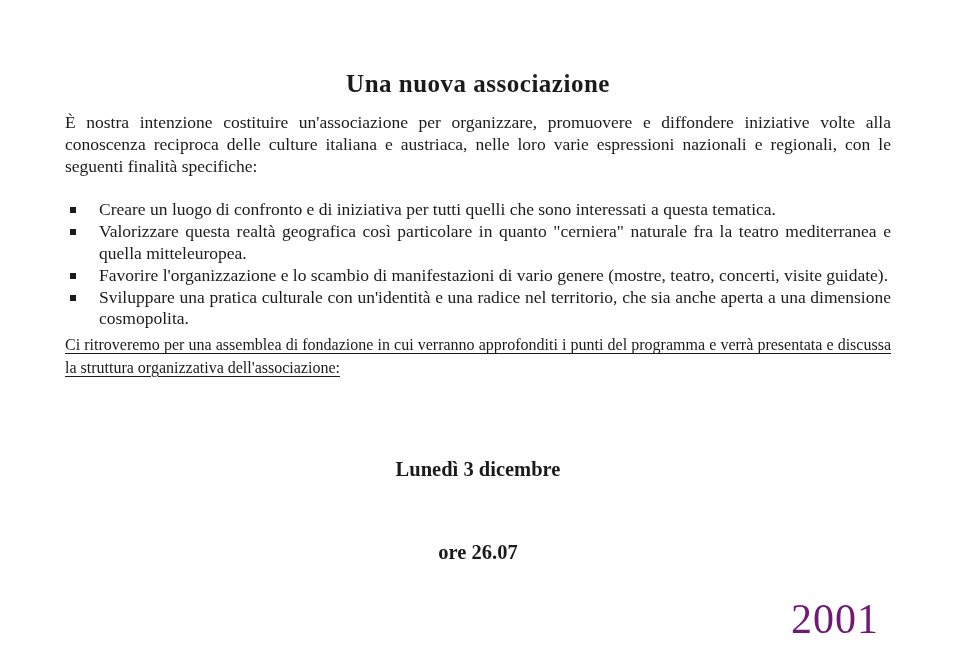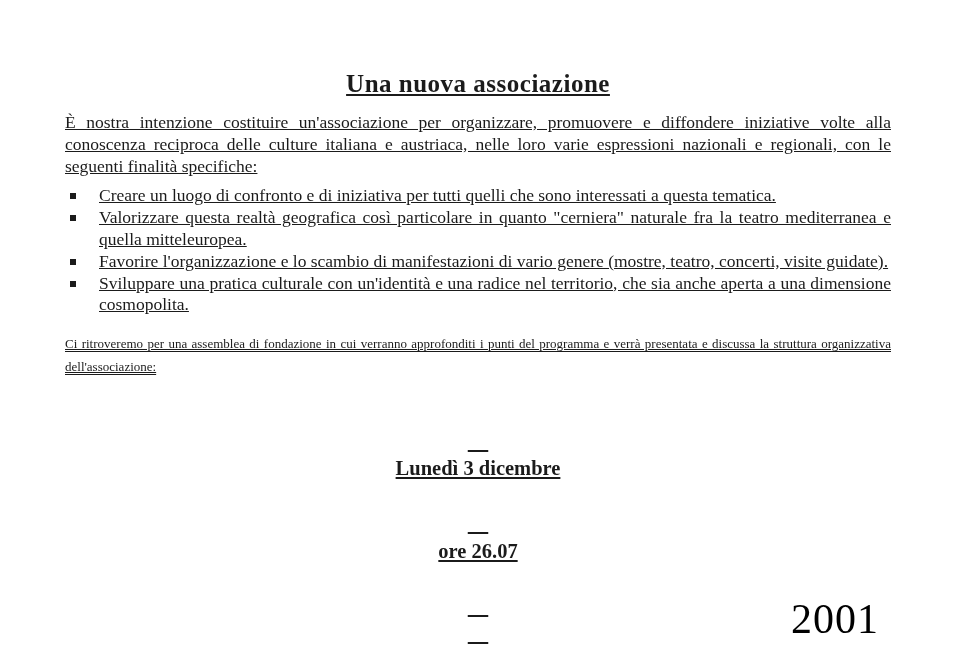--- a/index.html
+++ b/index.html
@@ -14,81 +14,80 @@
     overflow: hidden;
     font-family: "Liberation Serif", "DejaVu Serif", serif;
     color: #1b1b1b;
   }
   .page {
     position: absolute;
     left: 65px;
     top: 0;
     width: 826px;
     height: 656px;
-    text-decoration: underline;
   }
   .doc-title {
     margin-top: 68px;
     text-align: center;
     font-weight: bold;
     font-size: 25px;
     line-height: 32px;
     letter-spacing: 0.5px;
   }
   .intro {
     margin-top: 12px;
     font-size: 17.5px;
     line-height: 21.8px;
     text-align: justify;
   }
   .bullet-list {
-    margin-top: 8px;
+    margin-top: 22px;
     font-size: 17.5px;
     line-height: 21.8px;
   }
   .bullet-item {
     display: flex;
     align-items: flex-start;
   }
   .bullet-marker {
     flex: 0 0 auto;
     width: 6px;
     height: 6px;
     background: #1b1b1b;
     margin: 8px 0 0 5px;
   }
   .bullet-text {
     flex: 1 1 auto;
     margin-left: 23px;
     text-align: justify;
   }
   .announcement {
-    margin-top: 17px;
-    font-size: 13px;
+    margin-top: 4px;
+    font-size: 16px;
     line-height: 22.5px;
     text-align: justify;
     text-decoration: underline;
     text-underline-offset: 3px;
   }
   .event-block {
     margin-top: 22px;
     text-align: center;
     font-weight: bold;
     font-size: 20.5px;
     line-height: 27.5px;
     white-space: pre-wrap;
   }
   .year-mark {
     position: absolute;
     right: 77px;
     bottom: 16px;
     font-size: 42px;
     line-height: 42px;
     letter-spacing: 1px;
-    color: #000000;
+    color: #701a75;
   }
 </style>
 </head>
 <body>
 
 <div class="page">
 
   <div class="doc-title">
     <div>Una nuova associazione</div>
   </div>

